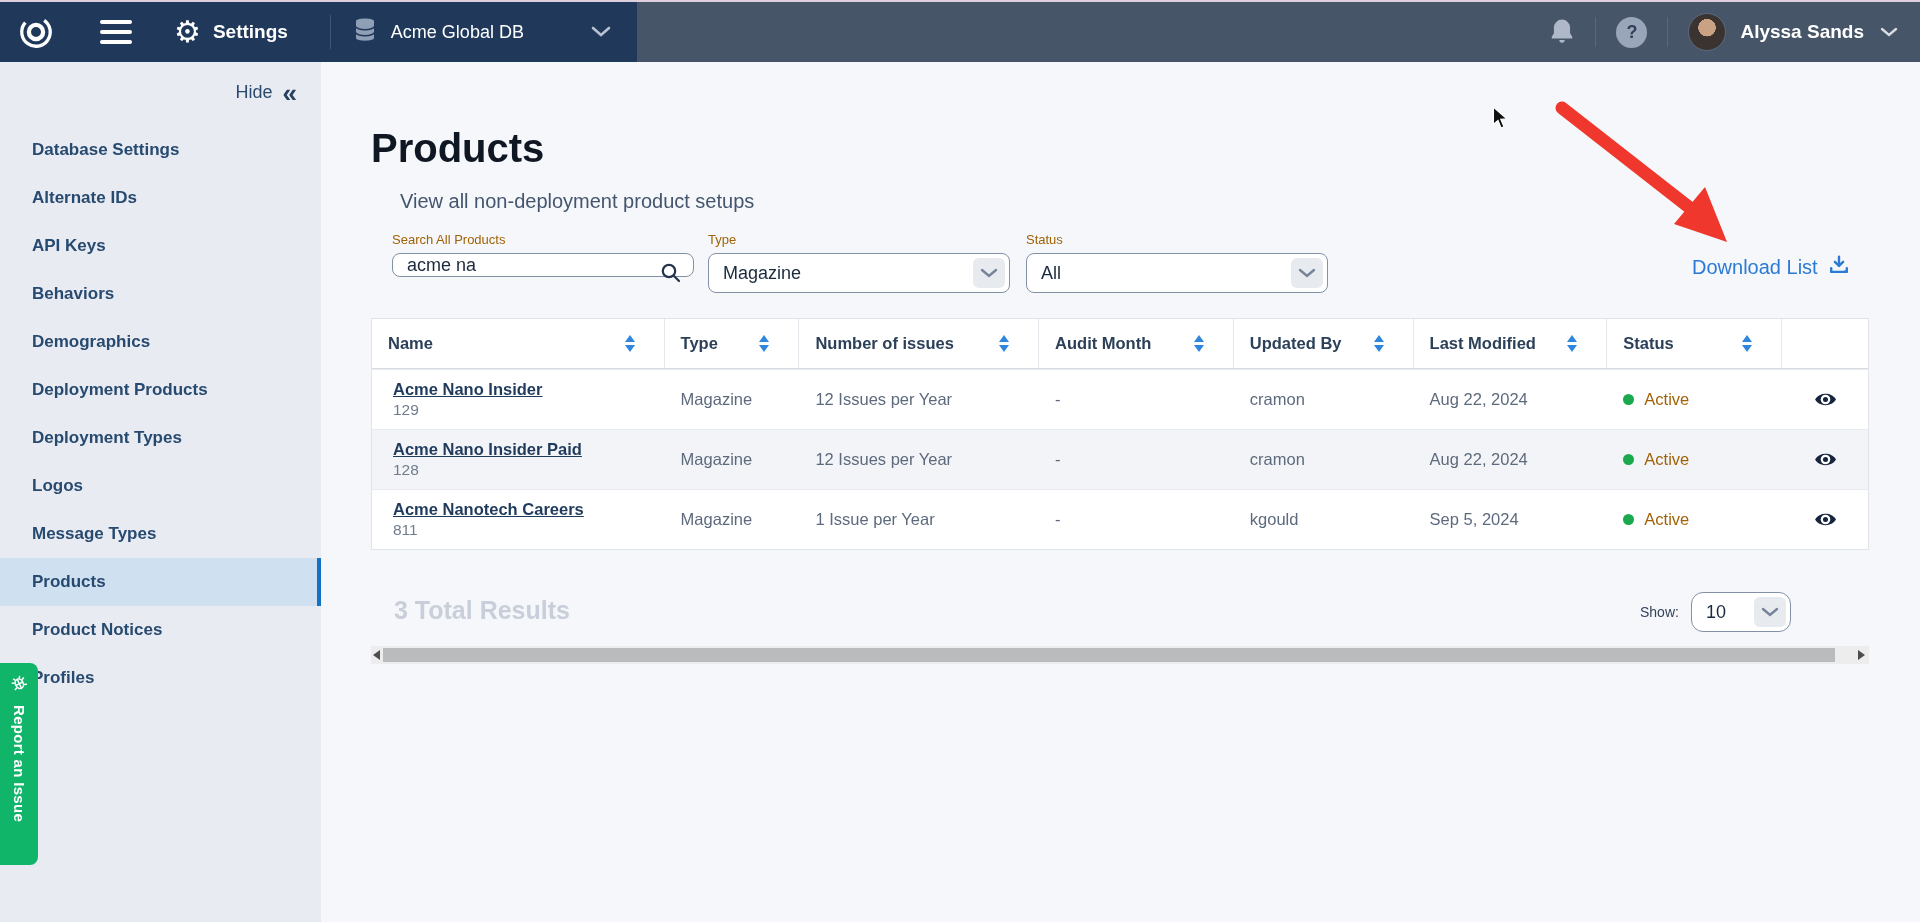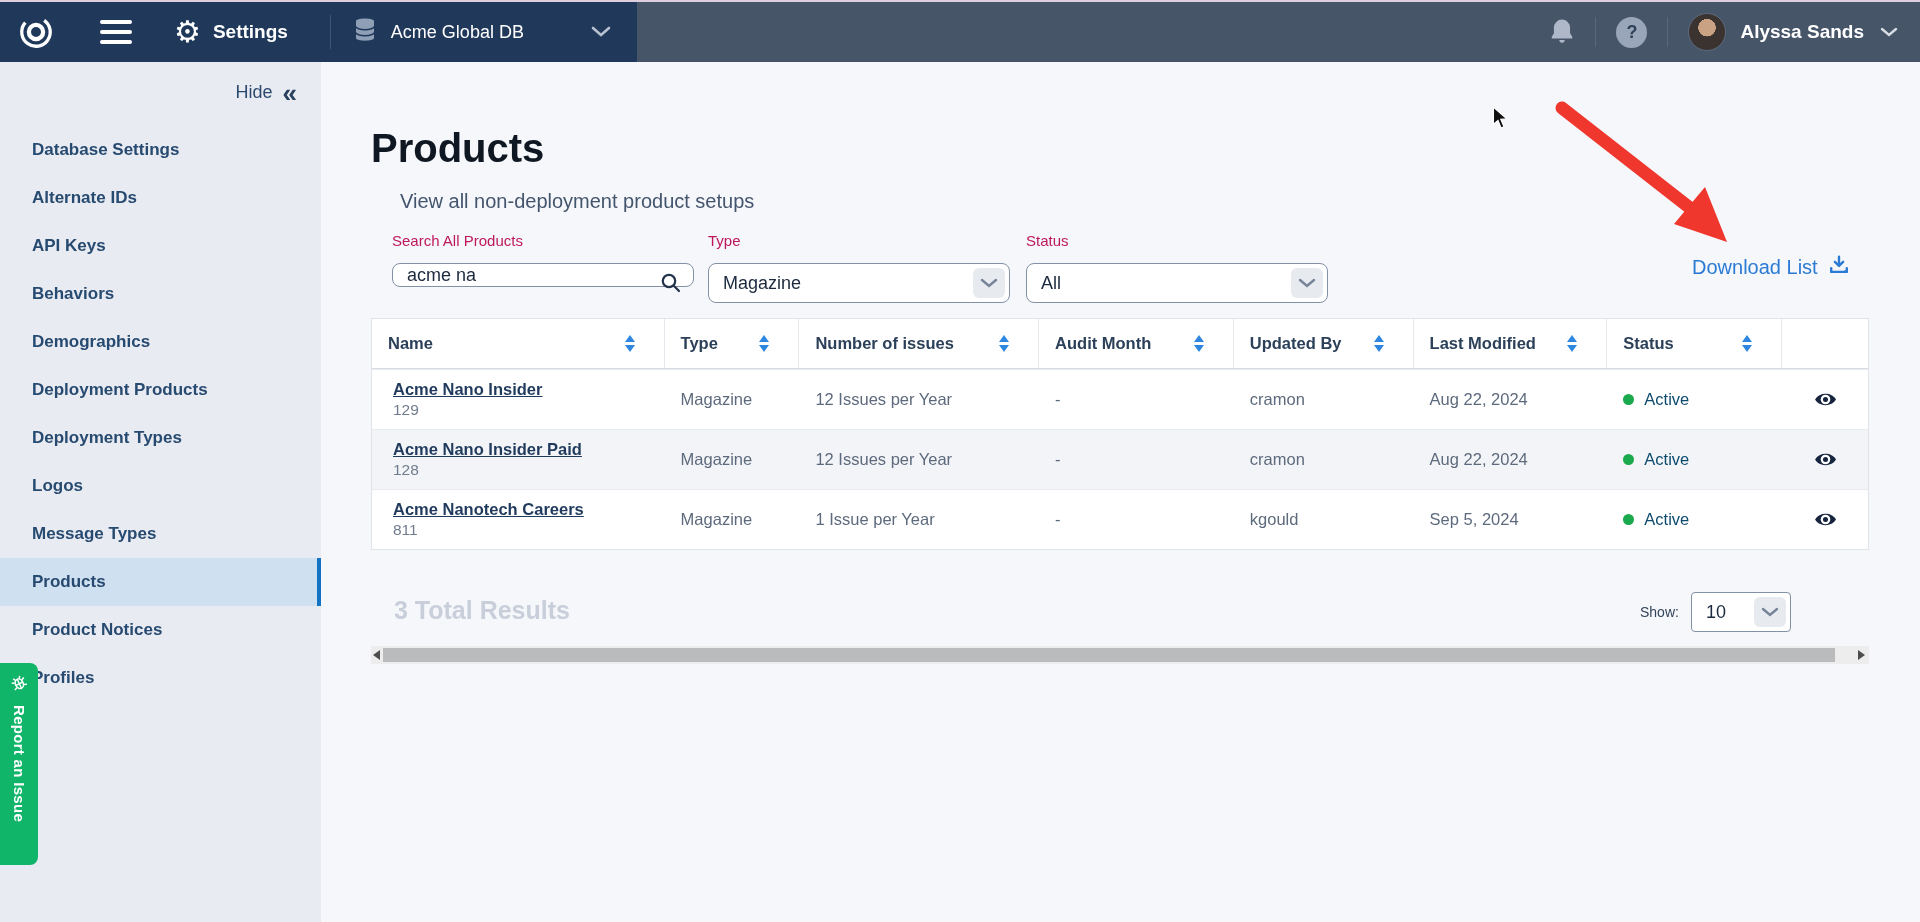--- a/index.html
+++ b/index.html
@@ -37,21 +37,21 @@
   .side-item { height:48px; line-height:48px; padding-left:32px; font-size:17px; font-weight:600; color:#274a70; cursor:pointer; white-space:nowrap; }
   .side-item.active { background:#cfe0f1; border-right:4px solid #1272c4; }
   
   .report-tab { position:absolute; left:0; top:663px; width:38px; height:202px; background:#10b569; border-radius:0 8px 8px 0; display:flex; flex-direction:column; align-items:center; padding-top:10px; gap:8px; cursor:pointer; z-index:5; }
   .report-text { writing-mode:vertical-rl; color:#fff; font-size:15px; font-weight:bold; letter-spacing:.3px; }
   
   .page-title { position:absolute; left:371px; top:126px; font-size:40px; font-weight:bold; color:#0f1722; }
   .page-subtitle { position:absolute; left:372px; top:190px; font-size:20px; color:#44556e;margin-left:28px; }
   .filter-group { position:absolute; top:232px; }
   .fg-search { left:392px; } .fg-type { left:708px; } .fg-status { left:1026px; }
-  .filter-label { font-size:15px; color:#be185d; margin-bottom:14px; }
+  .filter-label { font-size:13px; color:#a16207; margin-bottom:6px; }
   .search-wrap { position:relative; width:302px; }
   .search-input { width:302px; height:24px; border:1px solid #8291a6; border-radius:8px; background:#fff; font-family:"Liberation Sans",sans-serif; font-size:18px; color:#1b2a3d; padding:0 44px 0 14px; outline:none; }
   .search-ico { position:absolute; right:12px; top:9px; }
   .select-box { width:302px; height:40px; border:1px solid #8291a6; border-radius:8px; background:#fff; display:flex; align-items:center; padding-left:14px; font-size:18px; color:#1b2a3d; position:relative; cursor:pointer; }
   .chev-pad { position:absolute; right:4px; top:4px; width:32px; height:30px; background:#e7eaee; border-radius:6px; display:flex; align-items:center; justify-content:center; }
   .download-link { position:absolute; left:1692px; top:254px; display:flex; align-items:center; gap:10px; color:#2b7bd4; font-size:20px; cursor:pointer; }
   
   .tbl { position:absolute; left:371px; top:318px; width:1498px; background:#fff; border:1px solid #e0e4e9; }
   .tr { display:flex; width:100%; }
   .tr.head { height:50px; border-bottom:1px solid #d8dce2; }
@@ -64,27 +64,27 @@
   .c0 { width:293px; } .c1 { width:135px; } .c2 { width:240px; } .c3 { width:195px; }
   .c4 { width:180px; } .c5 { width:194px; } .c6 { width:175px; } .c7 { width:86px; justify-content:center; padding-left:0; }
   .td.c0 { flex-direction:column; align-items:flex-start; justify-content:center; padding-left:21px; }
   .name-link { font-size:16.5px; font-weight:bold; color:#1f3a5c; text-decoration:underline; cursor:pointer; }
   .row-id { font-size:15.5px; color:#6f7c8e; margin-top:2px; }
   .sort { display:inline-flex; flex-direction:column; gap:3px; }
   .sort i { width:0; height:0; border-left:5.5px solid transparent; border-right:5.5px solid transparent; }
   .sort .up { border-bottom:7px solid #2e86de; }
   .sort .down { border-top:7px solid #2e86de; }
   .status-dot { width:11px; height:11px; border-radius:50%; background:#1aa94c; margin-right:10px; flex:none; }
-  .status-text { color:#0c4a6e; }
+  .status-text { color:#a16207; }
   .eye-btn { cursor:pointer; display:flex; align-items:center; justify-content:center; }
   
   .total-results { position:absolute; left:394px; top:596px; font-size:25px; font-weight:bold; color:#c9cfda; }
   .show-wrap { position:absolute; left:1640px; top:592px; display:flex; align-items:center; gap:12px; }
   .show-label { font-size:14px; color:#33435c; }
-  .show-box { width:100px; height:40px; border:1px solid #8291a6; border-radius:4px; background:#fff; display:flex; align-items:center; padding-left:14px; font-size:18px; color:#1b2a3d; position:relative; cursor:pointer; }
+  .show-box { width:100px; height:40px; border:1px solid #8291a6; border-radius:12px; background:#fff; display:flex; align-items:center; padding-left:14px; font-size:18px; color:#1b2a3d; position:relative; cursor:pointer; }
   .hscroll { position:absolute; left:371px; top:646px; width:1498px; height:18px; background:#ededee; }
   .hs-thumb { position:absolute; left:12px; top:2px; width:1452px; height:14px; background:#b9bbbd; cursor:grab; }
   .hs-arrow { position:absolute; top:4px; width:0; height:0; cursor:pointer; }
   .hs-left { left:2px; border-top:5px solid transparent; border-bottom:5px solid transparent; border-right:7px solid #4d4d4d; }
   .hs-right { right:4px; border-top:5px solid transparent; border-bottom:5px solid transparent; border-left:7px solid #4d4d4d; }
   
   .red-arrow { position:absolute; left:1540px; top:92px; pointer-events:none; z-index:10; }
   .cursor { position:absolute; left:1490px; top:106px; pointer-events:none; z-index:10; }
 </style>
 </head>

